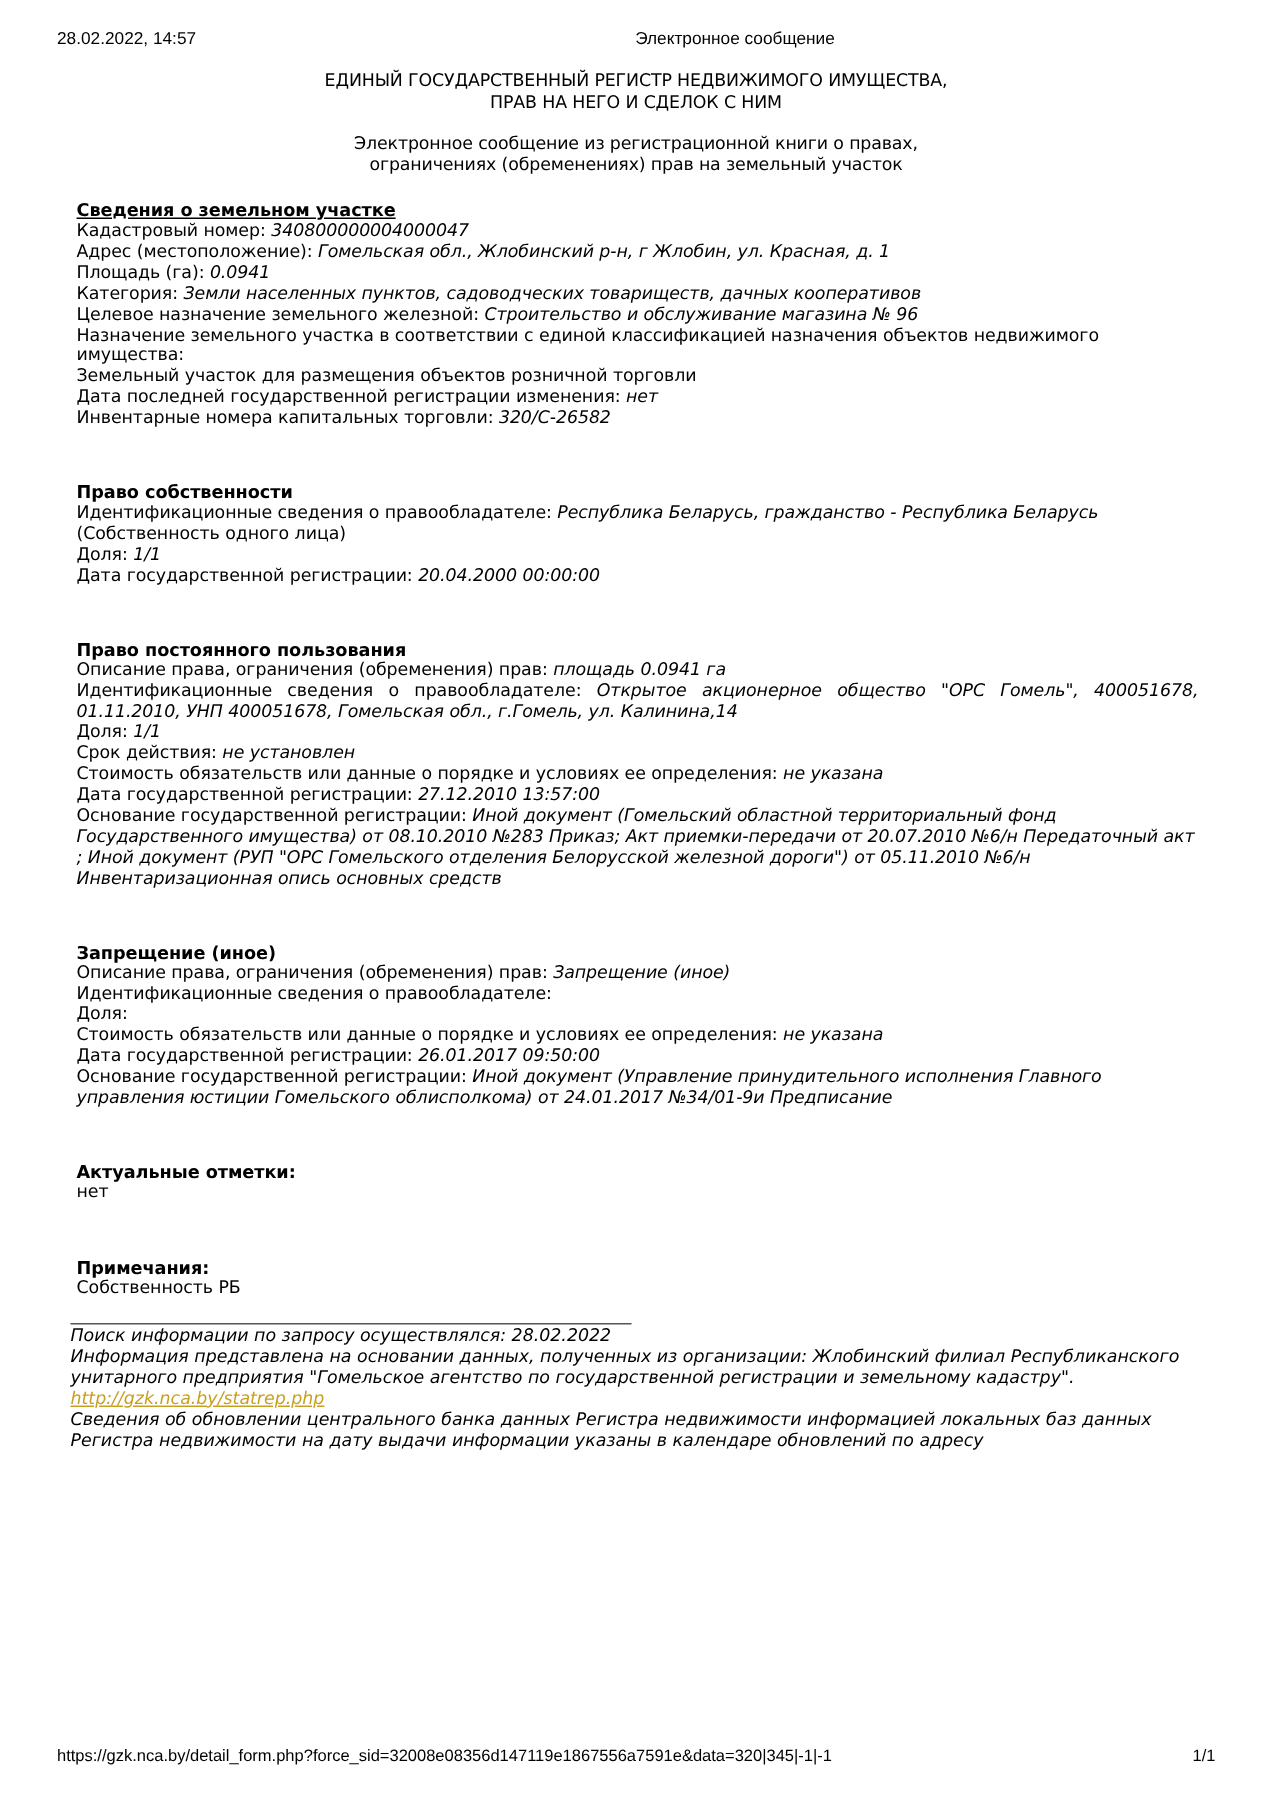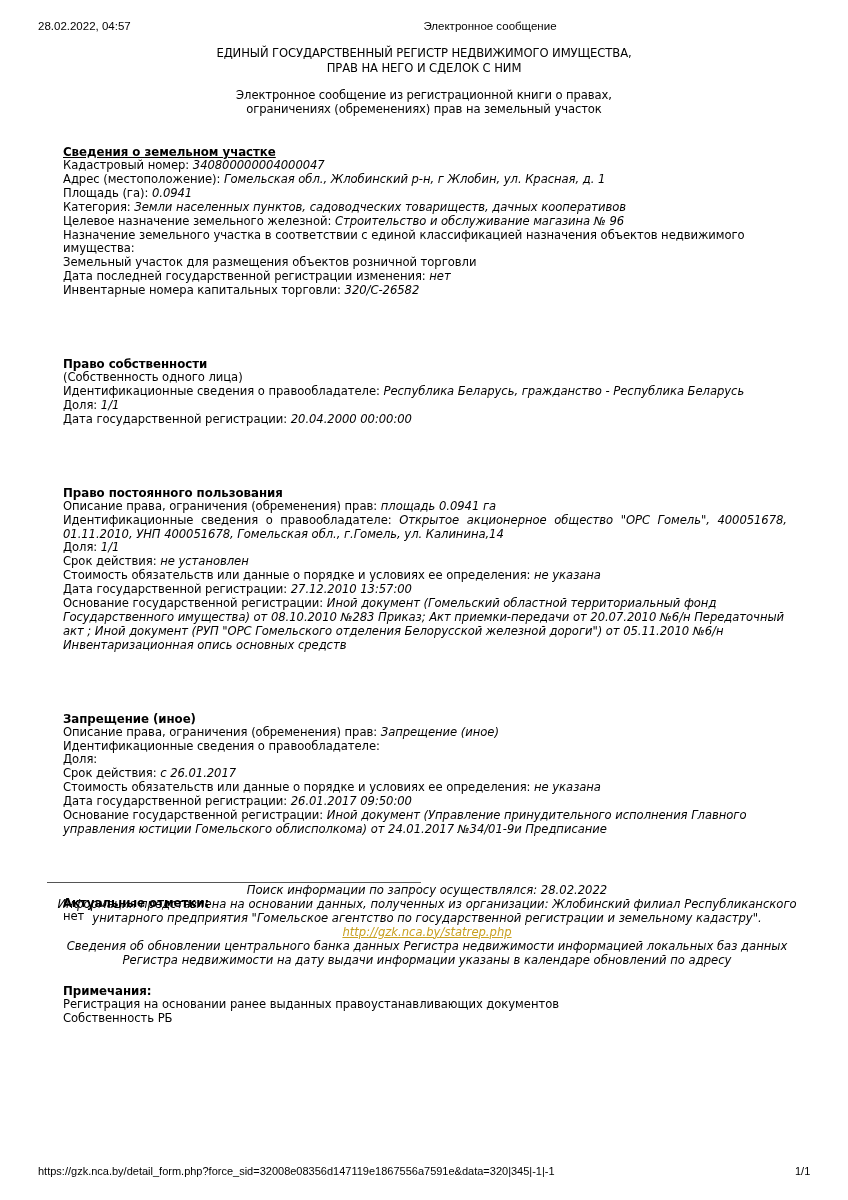--- a/index.html
+++ b/index.html
@@ -61,42 +61,41 @@
     .doc-subtitle p { margin: 0; }
     .content {
       position: absolute;
       left: 47px;
       top: 129px;
       width: 756px;
       font-size: 11.6px;
       line-height: 13.9px;
       letter-spacing: -0.05px;
     }
-    .section { margin: 16px; }
+    .section { margin: 4px; }
     .section h2 {
       margin: 0;
       font-size: 11.8px;
       font-weight: bold;
       line-height: 14px;
     }
     .section h2.underline { text-decoration: underline; }
     .row { margin: 0; }
     .row .v { font-style: italic; }
     .justify { text-align: justify; text-align-last: left; }
     .gap-l { height: 27px; }
     .gap-m { height: 28px; }
     .footer-block {
       position: absolute;
       left: 47px;
       top: 882px;
       width: 760px;
       font-size: 11.6px;
       line-height: 13.9px;
       font-style: italic;
-      text-align: center;
     }
     .footer-block .hr {
       width: 374px;
       height: 0;
       border-top: 1px solid #555;
       margin-bottom: 1px;
     }
     .footer-block p { margin: 0; }
     .footer-block a {
       color: #c8a020;
@@ -118,21 +117,21 @@
     .print-footer .pages {
       position: absolute;
       left: 795px;
       top: 0;
     }
   </style>
 </head>
 <body>
 
 <div class="print-header">
-  <span class="date">28.02.2022, 04:57</span>
+  <span class="date">28.02.2022, 14:57</span>
   <span class="title">Электронное сообщение</span>
 </div>
 
 <div class="doc-title">
   <p>ЕДИНЫЙ ГОСУДАРСТВЕННЫЙ РЕГИСТР НЕДВИЖИМОГО ИМУЩЕСТВА,</p>
   <p>ПРАВ НА НЕГО И СДЕЛОК С НИМ</p>
 </div>
 
 <div class="doc-subtitle">
   <p>Электронное сообщение из регистрационной книги о правах,</p>
@@ -151,22 +150,22 @@
     <p class="row">Назначение земельного участка в соответствии с единой классификацией назначения объектов недвижимого имущества:</p>
     <p class="row v">Земельный участок для размещения объектов розничной торговли</p>
     <p class="row"><span>Дата последней государственной регистрации изменения: </span><span class="v">нет</span></p>
     <p class="row"><span>Инвентарные номера капитальных торговли: </span><span class="v">320/С-26582</span></p>
   </div>
 
   <div class="gap-l"></div>
 
   <div class="section">
     <h2>Право собственности</h2>
+    <p class="row"><span>Идентификационные сведения о правообладателе: </span><span class="v">Республика Беларусь, гражданство - Республика Беларусь</span></p>
     <p class="row">(Собственность одного лица)</p>
-    <p class="row"><span>Идентификационные сведения о правообладателе: </span><span class="v">Республика Беларусь, гражданство - Республика Беларусь</span></p>
     <p class="row"><span>Доля: </span><span class="v">1/1</span></p>
     <p class="row"><span>Дата государственной регистрации: </span><span class="v">20.04.2000 00:00:00</span></p>
   </div>
 
   <div class="gap-l"></div>
 
   <div class="section">
     <h2>Право постоянного пользования</h2>
     <p class="row"><span>Описание права, ограничения (обременения) прав: </span><span class="v">площадь 0.0941 га</span></p>
     <p class="row justify"><span>Идентификационные сведения о правообладателе: </span><span class="v">Открытое акционерное общество "ОРС Гомель", 400051678, 01.11.2010, УНП 400051678, Гомельская обл., г.Гомель, ул. Калинина,14</span></p>
@@ -177,38 +176,36 @@
     <p class="row"><span>Основание государственной регистрации: </span><span class="v">Иной документ (Гомельский областной территориальный фонд Государственного имущества) от 08.10.2010 №283 Приказ; Акт приемки-передачи от 20.07.2010 №6/н Передаточный акт ; Иной документ (РУП "ОРС Гомельского отделения Белорусской железной дороги") от 05.11.2010 №6/н Инвентаризационная опись основных средств</span></p>
   </div>
 
   <div class="gap-l"></div>
 
   <div class="section">
     <h2>Запрещение (иное)</h2>
     <p class="row"><span>Описание права, ограничения (обременения) прав: </span><span class="v">Запрещение (иное)</span></p>
     <p class="row">Идентификационные сведения о правообладателе:</p>
     <p class="row">Доля:</p>
-    <p class="row"><span>Срок действия: </span><span class="v">с 26.01.2017</span></p>
     <p class="row"><span>Стоимость обязательств или данные о порядке и условиях ее определения: </span><span class="v">не указана</span></p>
     <p class="row"><span>Дата государственной регистрации: </span><span class="v">26.01.2017 09:50:00</span></p>
     <p class="row"><span>Основание государственной регистрации: </span><span class="v">Иной документ (Управление принудительного исполнения Главного управления юстиции Гомельского облисполкома) от 24.01.2017 №34/01-9и Предписание</span></p>
   </div>
 
   <div class="gap-l"></div>
 
   <div class="section">
     <h2>Актуальные отметки:</h2>
     <p class="row v">нет</p>
   </div>
 
   <div class="gap-m"></div>
 
   <div class="section">
     <h2>Примечания:</h2>
-    <p class="row v">Регистрация на основании ранее выданных правоустанавливающих документов</p>
     <p class="row v">Собственность РБ</p>
   </div>
 </div>
 
 <div class="footer-block">
   <div class="hr"></div>
   <p>Поиск информации по запросу осуществлялся: 28.02.2022</p>
   <p>Информация представлена на основании данных, полученных из организации: Жлобинский филиал Республиканского унитарного предприятия "Гомельское агентство по государственной регистрации и земельному кадастру".</p>
   <p><a href="#">http://gzk.nca.by/statrep.php</a></p>
   <p>Сведения об обновлении центрального банка данных Регистра недвижимости информацией локальных баз данных Регистра недвижимости на дату выдачи информации указаны в календаре обновлений по адресу</p>

